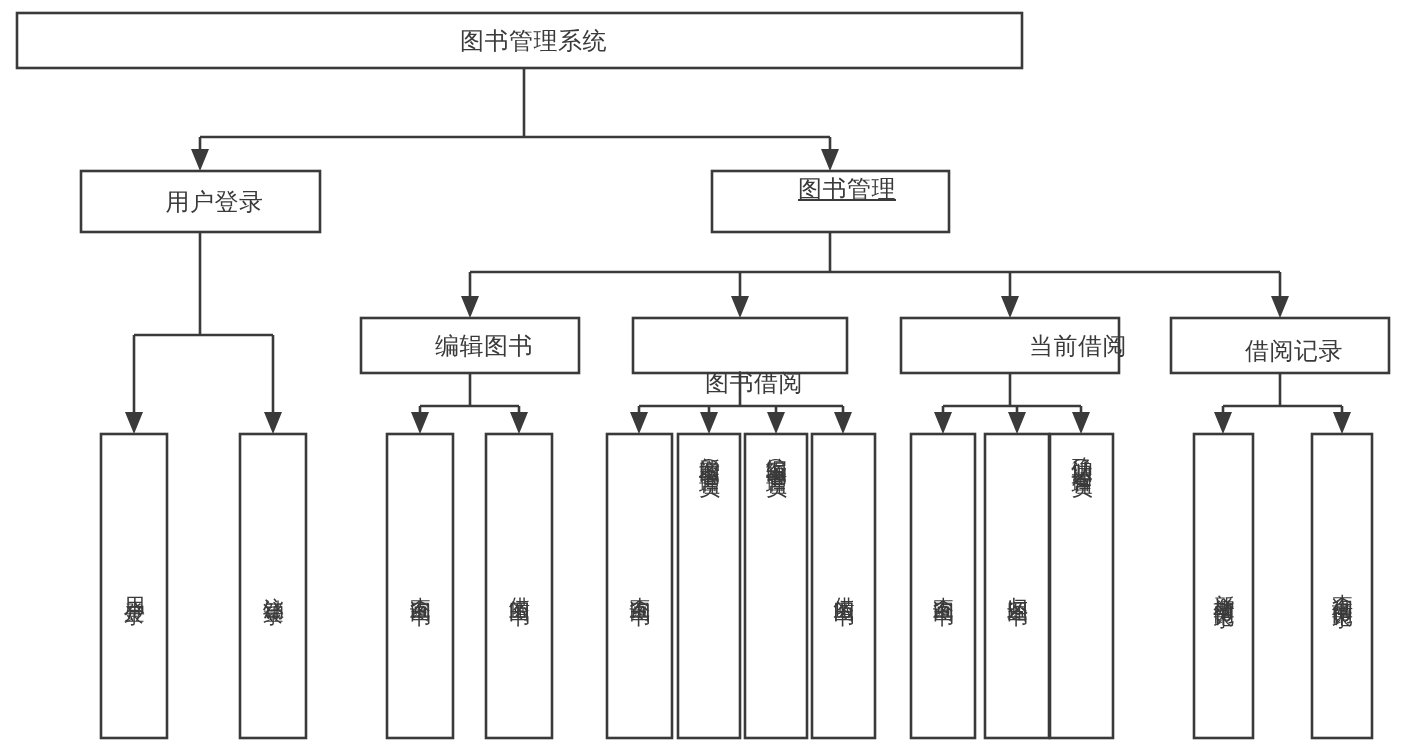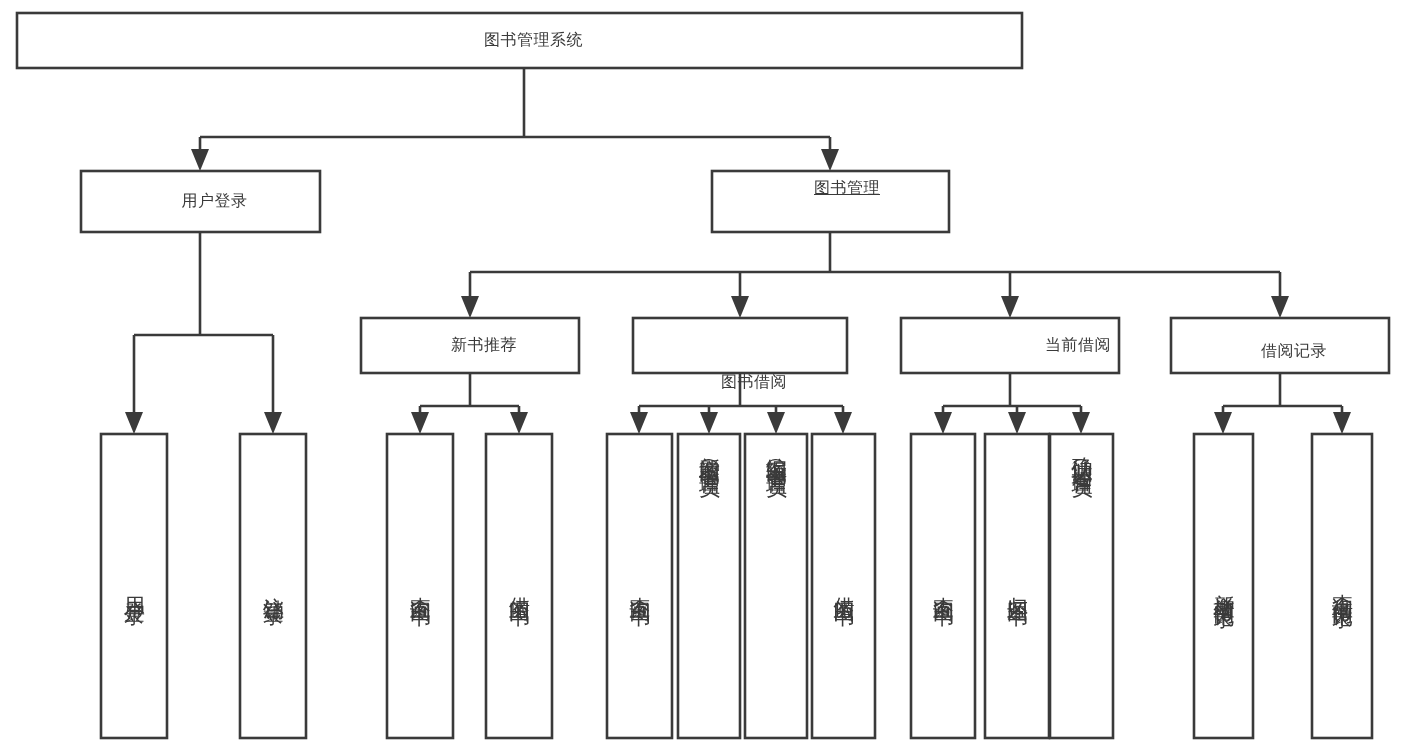--- a/index.html
+++ b/index.html
@@ -49,21 +49,21 @@
     box-sizing: border-box;
     color: #3a3a3a;
     font-family: "DejaVu Sans", "Liberation Sans", sans-serif;
     display: flex;
     pointer-events: none;
     white-space: pre;
   }
   .node-label.horizontal {
     align-items: center;
     justify-content: center;
-    font-size: 16px;
+    font-size: 24px;
     letter-spacing: 0.5px;
     padding-left: 28px;
   }
   .node-label.vertical {
     writing-mode: vertical-rl;
     text-orientation: upright;
     justify-content: center;
     align-items: center;
     font-size: 21px;
     letter-spacing: 3px;
@@ -162,21 +162,21 @@
         <rect class="node-box" x="985" y="434" width="64" height="304"></rect>
         <rect class="node-box" x="1050" y="434" width="63" height="304"></rect>
         <rect class="node-box" x="1194" y="434" width="59" height="304"></rect>
         <rect class="node-box" x="1312" y="434" width="60" height="304"></rect>
       </g>
   </svg>
   <div id="label-layer">
       <div class="node-label horizontal" style="left: 17px; top: 13px; width: 1005px; height: 55px;">图书管理系统</div>
       <div class="node-label horizontal" style="left: 81px; top: 171px; width: 239px; height: 61px;">用户登录</div>
       <div class="node-label horizontal" style="left: 712px; top: 158px; width: 242px; height: 61px; text-decoration: underline;">图书管理</div>
-      <div class="node-label horizontal" style="left: 361px; top: 318px; width: 218px; height: 55px;">新书推荐</div>
+      <div class="node-label horizontal" style="left: 361px; top: 318px; width: 218px; height: 55px;">编辑图书</div>
       <div class="node-label horizontal" style="left: 633px; top: 318px; width: 214px; height: 55px; margin-top: 37px;">图书借阅</div>
       <div class="node-label horizontal" style="left: 955px; top: 318px; width: 218px; height: 55px;">当前借阅</div>
       <div class="node-label horizontal" style="left: 1171px; top: 318px; width: 218px; height: 66px; text-align: right;">借阅记录</div>
       <div class="node-label vertical" style="left: 101px; top: 434px; width: 66px; height: 304px;">用户登录</div>
       <div class="node-label vertical" style="left: 240px; top: 434px; width: 66px; height: 304px;">注销登录</div>
       <div class="node-label vertical" style="left: 387px; top: 434px; width: 66px; height: 304px;">查询图书</div>
       <div class="node-label vertical" style="left: 486px; top: 434px; width: 66px; height: 304px;">借阅图书</div>
       <div class="node-label vertical" style="left: 607px; top: 434px; width: 65px; height: 304px;">查询图书</div>
       <div class="node-label vertical top-aligned" style="left: 678px; top: 434px; width: 62px; height: 304px;">新增图书（管理员）</div>
       <div class="node-label vertical top-aligned" style="left: 745px; top: 434px; width: 62px; height: 304px;">编辑图书（管理员）</div>

